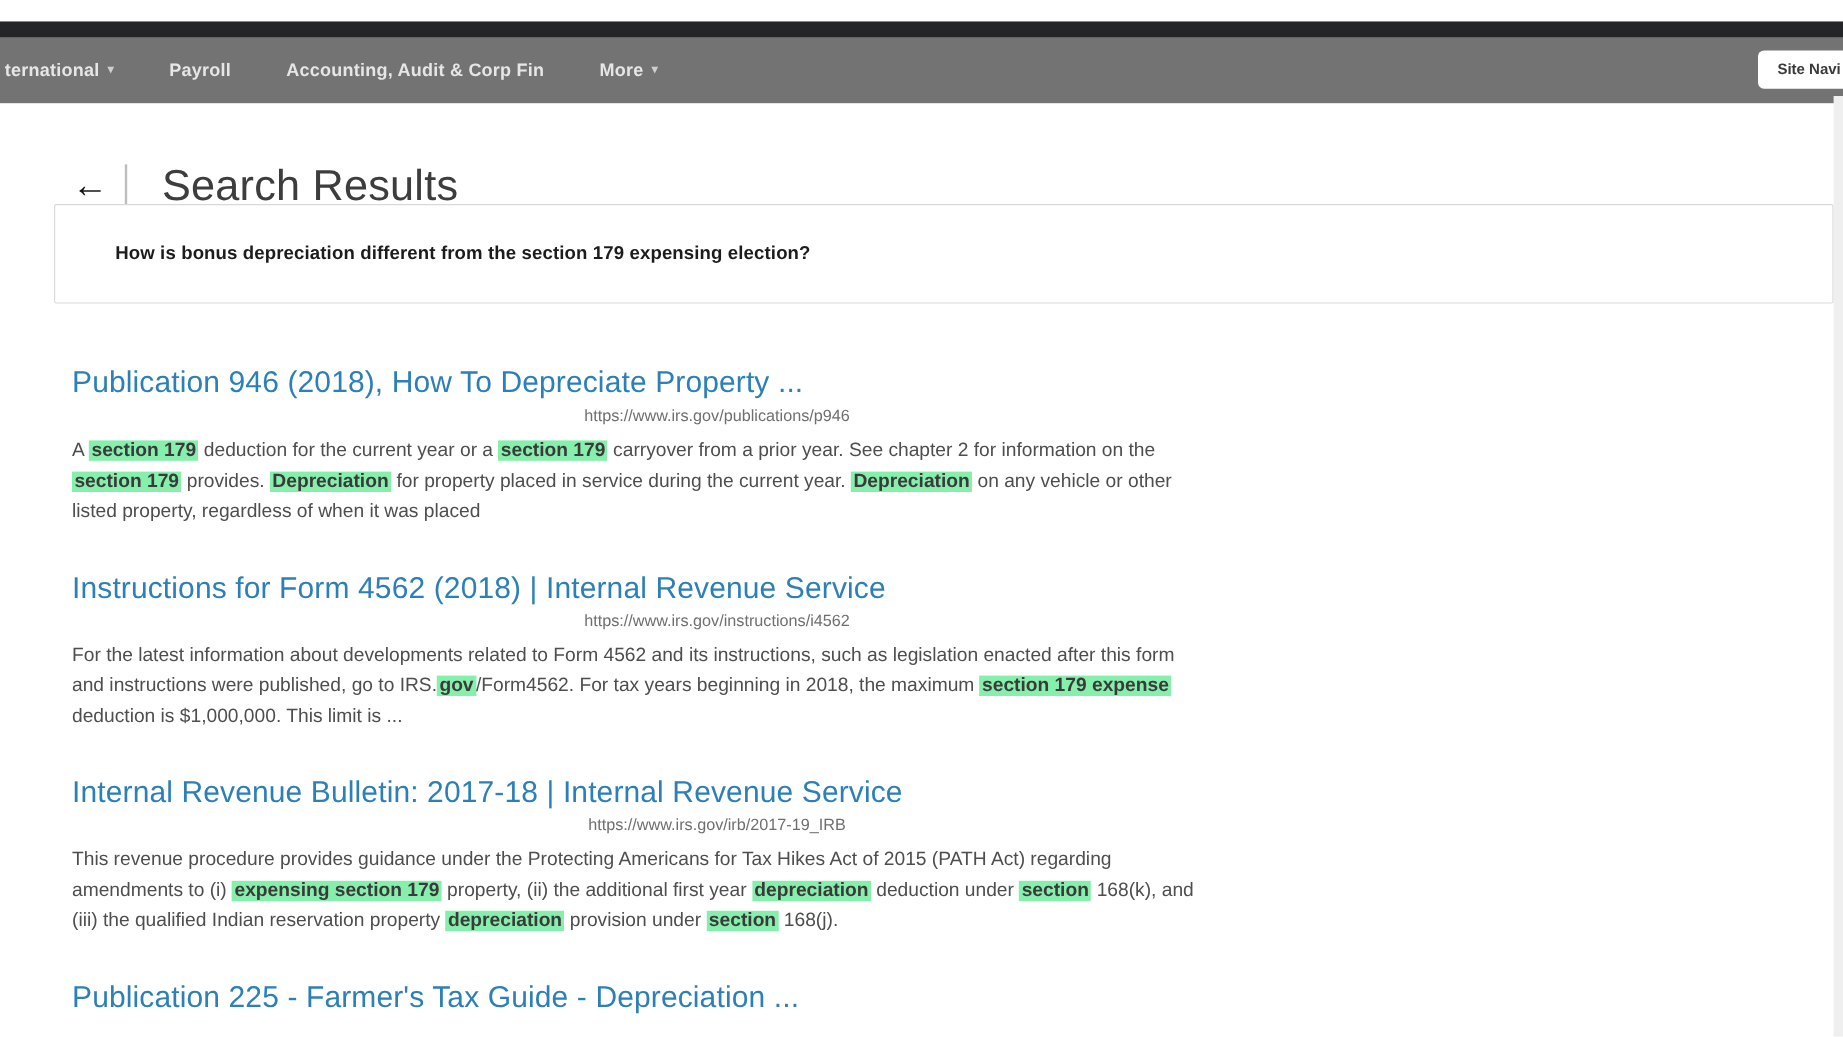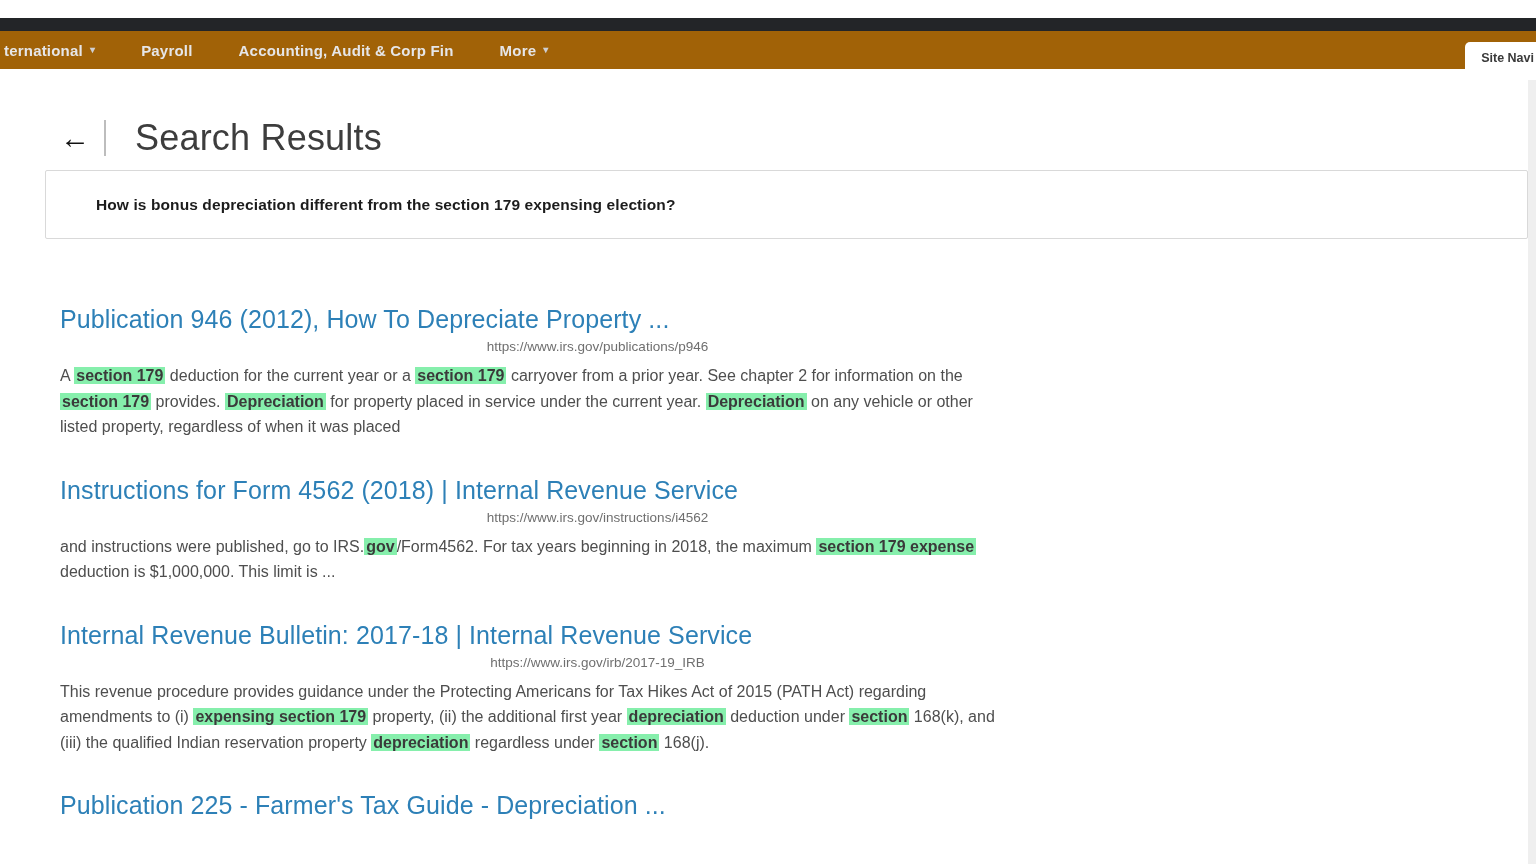--- a/index.html
+++ b/index.html
@@ -2,36 +2,36 @@
 <html><head>
 <meta charset="utf-8">
 <style>
   html,body{margin:0;padding:0;}
   body{
     width:1536px;height:864px;overflow:hidden;background:#ffffff;
     font-family:"Liberation Sans",sans-serif;position:relative;
   }
   
   .topstrip{height:18px;background:#ffffff;}
-  .navbar{position:relative;height:51px;background:#a16207;}
+  .navbar{position:relative;height:68px;background:#737373;}
   .navbar::before{content:"";position:absolute;top:0;left:0;right:0;height:13px;background:#232528;}
   .nav-items{position:absolute;top:13px;bottom:0;left:4px;display:flex;align-items:center;gap:46px;}
   .nav-item{color:#e6e6e8;font-weight:700;font-size:15px;letter-spacing:.2px;cursor:pointer;
     display:flex;align-items:center;gap:7px;white-space:nowrap;}
   .caret{font-size:10px;color:#cfcfd2;line-height:1;}
   .site-nav-btn{position:absolute;right:-18px;top:24px;background:#ffffff;border:none;border-radius:5px;
     padding:9px 20px 9px 16px;font-weight:700;font-size:12.5px;color:#3a3a3a;
     font-family:"Liberation Sans",sans-serif;cursor:pointer;white-space:nowrap;}
   
   .page-header{display:flex;align-items:center;margin:33px 0 0 60px;gap:14px;}
   .back-arrow{font-size:30px;color:#111;line-height:1;cursor:pointer;font-weight:700;}
   .hdr-divider{width:2px;height:36px;background:#bdbdbd;}
   h1{font-size:36px;color:#3d3d3d;font-weight:400;margin:15px;letter-spacing:.2px;}
   
-  .query-box{position:absolute;left:45px;right:8px;top:170px;height:69px;background:#fff;
+  .query-box{position:absolute;left:45px;right:8px;top:170px;height:83px;background:#fff;
     border:1px solid #d9d9d9;border-radius:2px;display:flex;align-items:center;
     padding-left:50px;box-sizing:border-box;cursor:text;}
   .query-text{font-size:15.5px;font-weight:700;color:#1c1c1c;letter-spacing:.1px;}
   
   #results{position:absolute;top:305px;left:60px;width:1075px;}
   .result{margin-bottom:36px;}
   .result-title{display:block;color:#2d80b7;font-size:25px;font-weight:400;text-decoration:none;
     margin:0 0 5px 0;letter-spacing:.1px;cursor:pointer;}
   .result-url{color:#6f6f6f;font-size:13.5px;margin-bottom:9px;text-align:center;}
   .snippet-line{font-size:16px;color:#4e4e4e;line-height:25.5px;white-space:nowrap;}
@@ -69,37 +69,38 @@
   <span class="hdr-divider"></span>
   <h1>Search Results</h1>
 </div>
 
 <div class="query-box">
   <span class="query-text">How is bonus depreciation different from the section 179 expensing election?</span>
 </div>
 
 <div id="results">
     <div class="result">
-      <a class="result-title">Publication 946 (2012), How To Depreciate Property ...</a>
+      <a class="result-title">Publication 946 (2018), How To Depreciate Property ...</a>
       <div class="result-url">https://www.irs.gov/publications/p946</div>
       <div class="snippet-line"><span>A </span><span class="hl">section 179</span><span> deduction for the current year or a </span><span class="hl">section 179</span><span> carryover from a prior year. See chapter 2 for information on the</span></div>
-      <div class="snippet-line"><span class="hl">section 179</span><span> provides. </span><span class="hl">Depreciation</span><span> for property placed in service under the current year. </span><span class="hl">Depreciation</span><span> on any vehicle or other</span></div>
+      <div class="snippet-line"><span class="hl">section 179</span><span> provides. </span><span class="hl">Depreciation</span><span> for property placed in service during the current year. </span><span class="hl">Depreciation</span><span> on any vehicle or other</span></div>
       <div class="snippet-line"><span>listed property, regardless of when it was placed</span></div>
     </div>
     <div class="result">
       <a class="result-title">Instructions for Form 4562 (2018) | Internal Revenue Service</a>
       <div class="result-url">https://www.irs.gov/instructions/i4562</div>
+      <div class="snippet-line"><span>For the latest information about developments related to Form 4562 and its instructions, such as legislation enacted after this form</span></div>
       <div class="snippet-line"><span>and instructions were published, go to IRS.</span><span class="hl">gov</span><span>/Form4562. For tax years beginning in 2018, the maximum </span><span class="hl">section 179 expense</span></div>
       <div class="snippet-line"><span>deduction is $1,000,000. This limit is ...</span></div>
     </div>
     <div class="result">
       <a class="result-title">Internal Revenue Bulletin: 2017-18 | Internal Revenue Service</a>
       <div class="result-url">https://www.irs.gov/irb/2017-19_IRB</div>
       <div class="snippet-line"><span>This revenue procedure provides guidance under the Protecting Americans for Tax Hikes Act of 2015 (PATH Act) regarding</span></div>
       <div class="snippet-line"><span>amendments to (i) </span><span class="hl">expensing section 179</span><span> property, (ii) the additional first year </span><span class="hl">depreciation</span><span> deduction under </span><span class="hl">section</span><span> 168(k), and</span></div>
-      <div class="snippet-line"><span>(iii) the qualified Indian reservation property </span><span class="hl">depreciation</span><span> regardless under </span><span class="hl">section</span><span> 168(j).</span></div>
+      <div class="snippet-line"><span>(iii) the qualified Indian reservation property </span><span class="hl">depreciation</span><span> provision under </span><span class="hl">section</span><span> 168(j).</span></div>
     </div>
     <div class="result">
       <a class="result-title">Publication 225 - Farmer's Tax Guide - Depreciation ...</a>
     </div>
   </div>
 
 <div class="right-strip"></div>
 
 </body></html>

